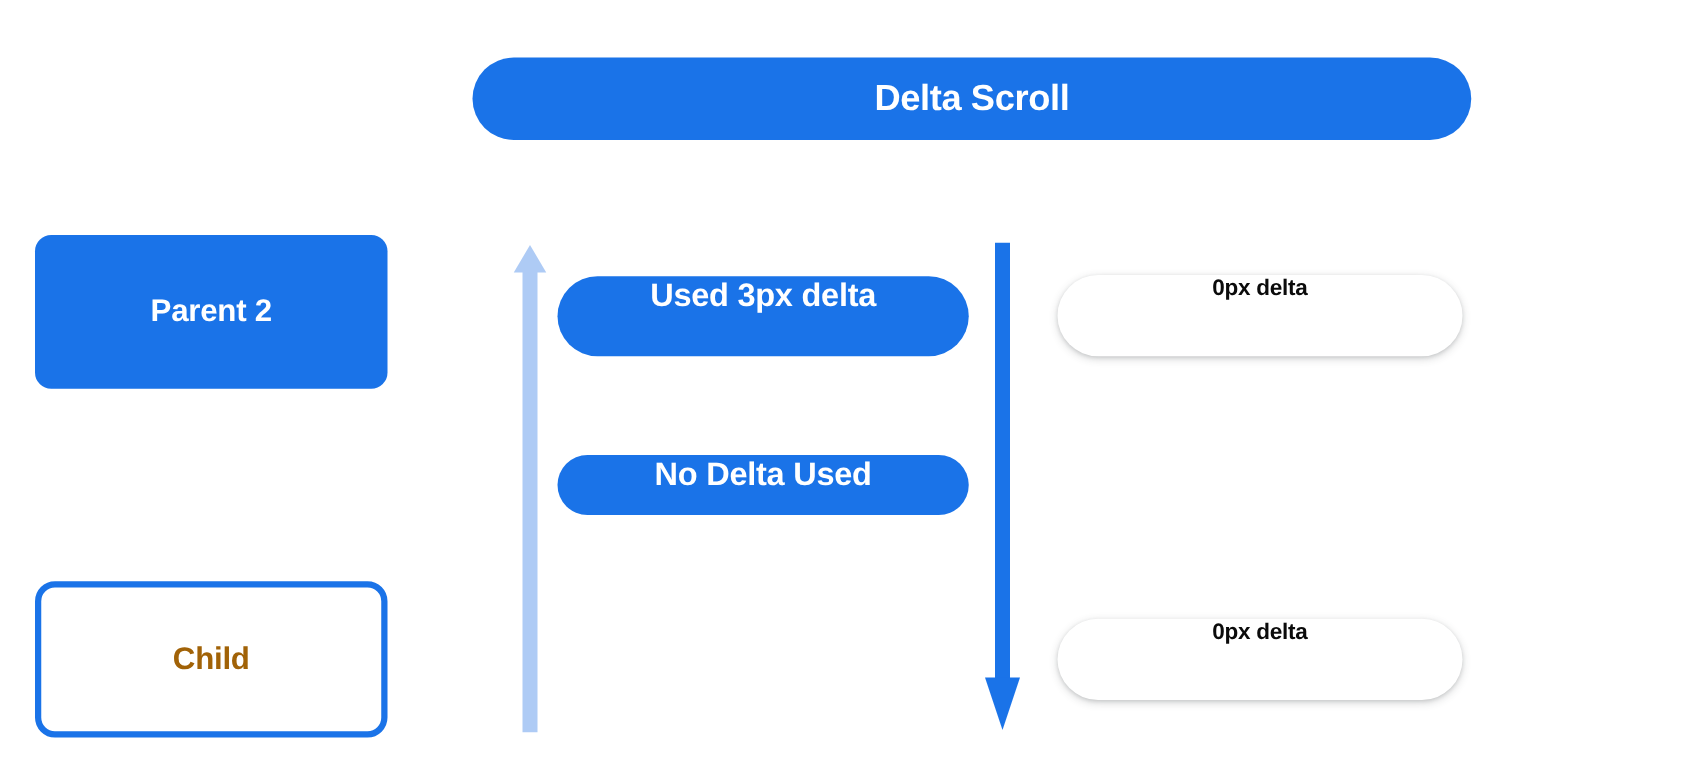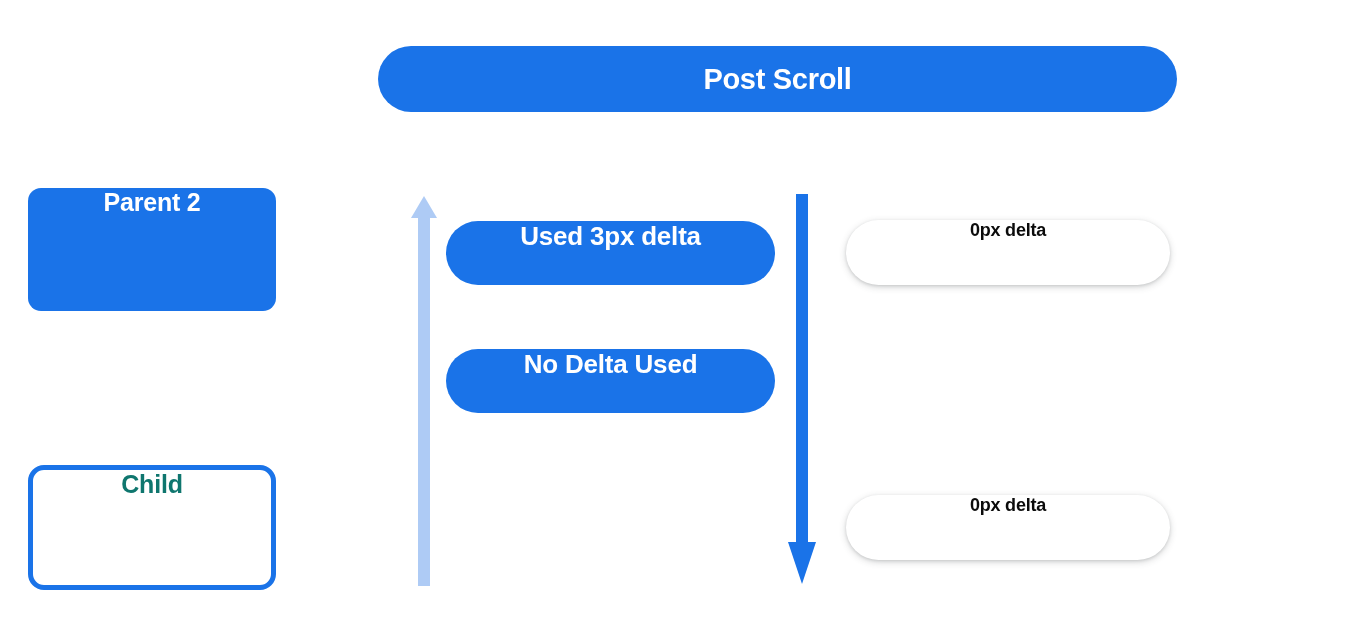--- a/index.html
+++ b/index.html
@@ -37,44 +37,44 @@
     font-size: 29px;
     font-weight: bold;
     letter-spacing: -0.3px;
     line-height: 1;
   }
 
   
   .node {
     position: absolute;
     left: 28px;
-    width: 248px;
+    width: 282px;
     display: flex;
-    align-items: flex-start;
+    align-items: center;
     justify-content: center;
     box-sizing: border-box;
     border-radius: 13px;
   }
   .node-filled {
     background: var(--brand, #1a73e8);
     border: 0;
   }
   .node-filled .node-label {
     color: #ffffff;
     font-size: 25px;
     font-weight: bold;
     letter-spacing: -0.2px;
   }
   .node-outlined {
     background: #ffffff;
     border: 5px solid var(--brand, #1a73e8);
     border-radius: 16px;
   }
   .node-outlined .node-label {
-    color: #0f766e;
+    color: #a16207;
     font-size: 25px;
     font-weight: bold;
     letter-spacing: -0.2px;
   }
   #node-parent2 { top: 188px; height: 123px; }
   #node-parent1 { top: 328px; height: 123px; }
   #node-child   { top: 465px; height: 125px; }
 
   
   .arrow {
@@ -117,31 +117,31 @@
     box-shadow: 0 2px 7px rgba(60, 64, 67, 0.22),
                 0 1px 3px rgba(60, 64, 67, 0.14);
   }
   .pill-white .pill-label {
     color: #0b0b0b;
     font-size: 18px;
     font-weight: bold;
     letter-spacing: -0.2px;
   }
   #pill-used-delta   { left: 446px; top: 221px; width: 329px; height: 64px; }
-  #pill-no-delta     { left: 446px; top: 349px; width: 329px; height: 64px; }
+  #pill-no-delta     { left: 446px; top: 364px; width: 329px; height: 48px; }
   #pill-delta-top    { left: 846px; top: 220px; width: 324px; height: 65px; }
   #pill-delta-bottom { left: 846px; top: 495px; width: 324px; height: 65px; }
 </style>
 </head>
 <body>
 
 <div id="stage">
 
   <div class="title-bar">
-    <span class="title-bar-label">Post Scroll</span>
+    <span class="title-bar-label">Delta Scroll</span>
   </div>
 
   <div class="node node-filled" id="node-parent2">
     <span class="node-label">Parent 2</span>
   </div>
 
 
   <div class="node node-outlined" id="node-child">
     <span class="node-label">Child</span>
   </div>

